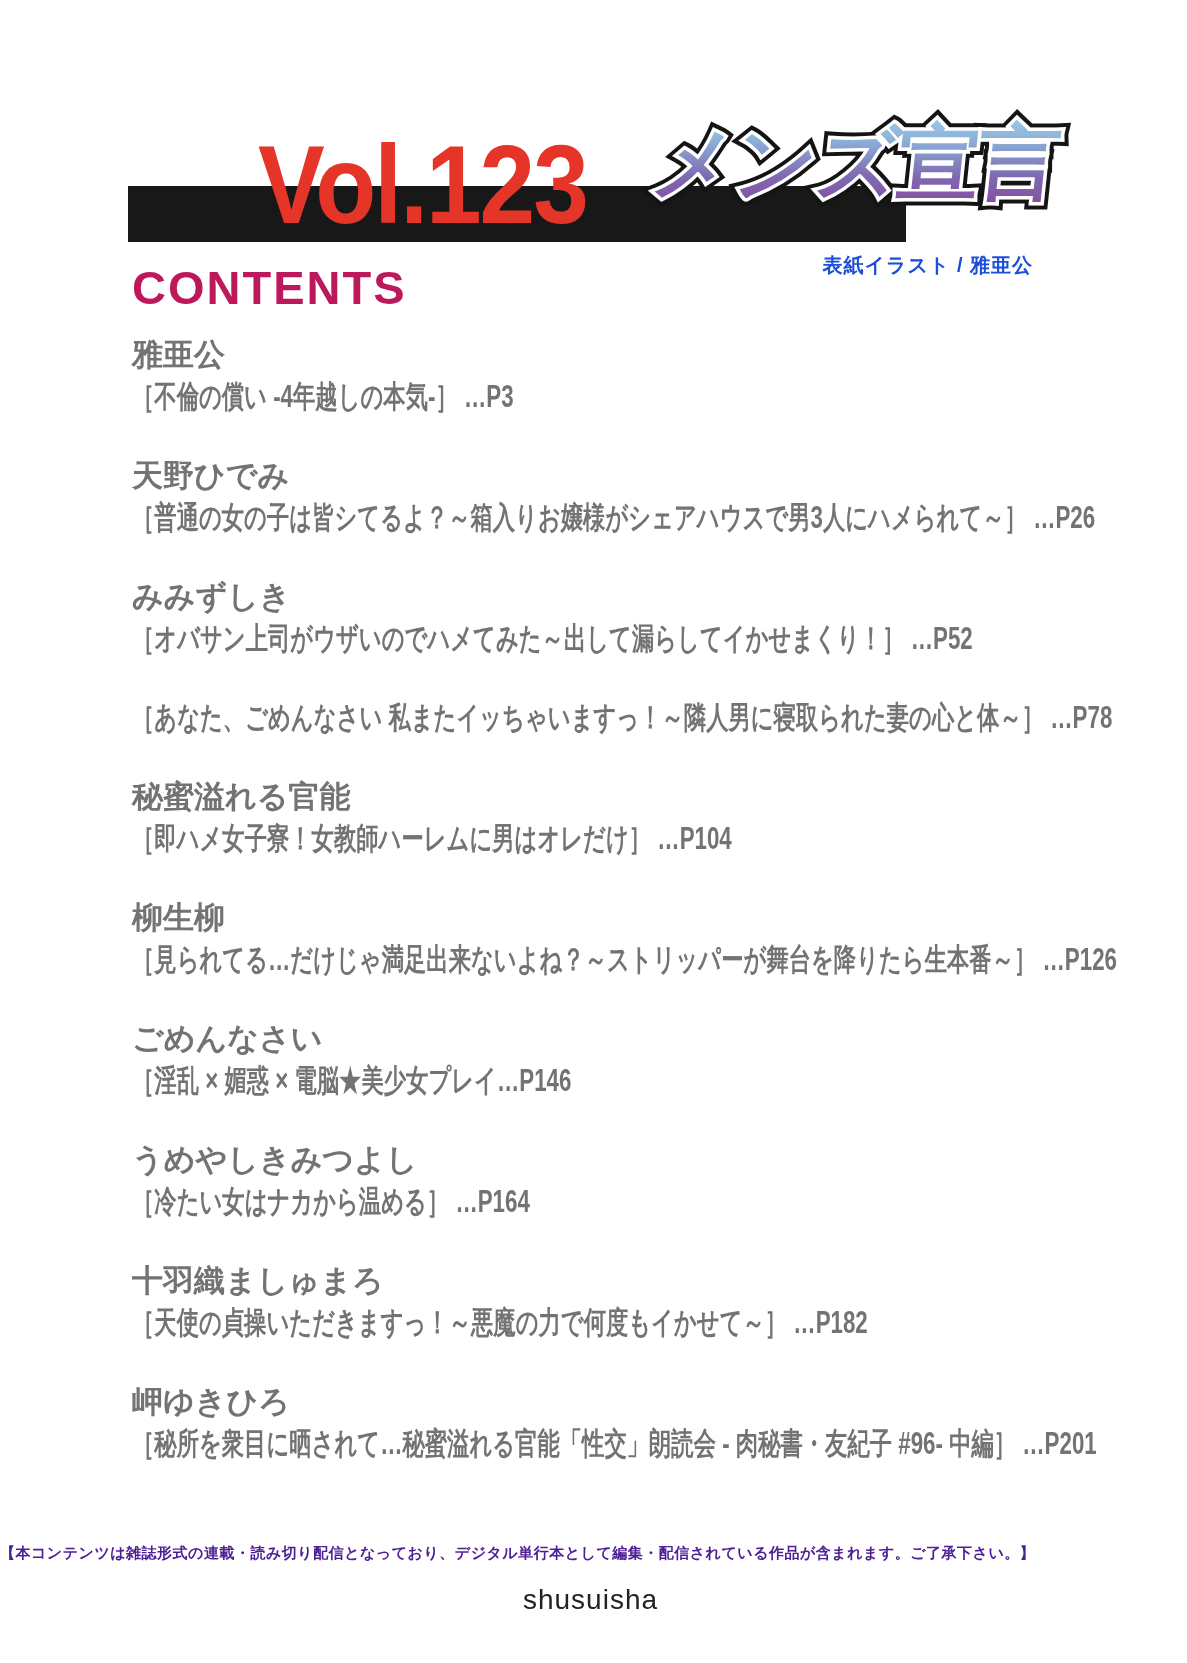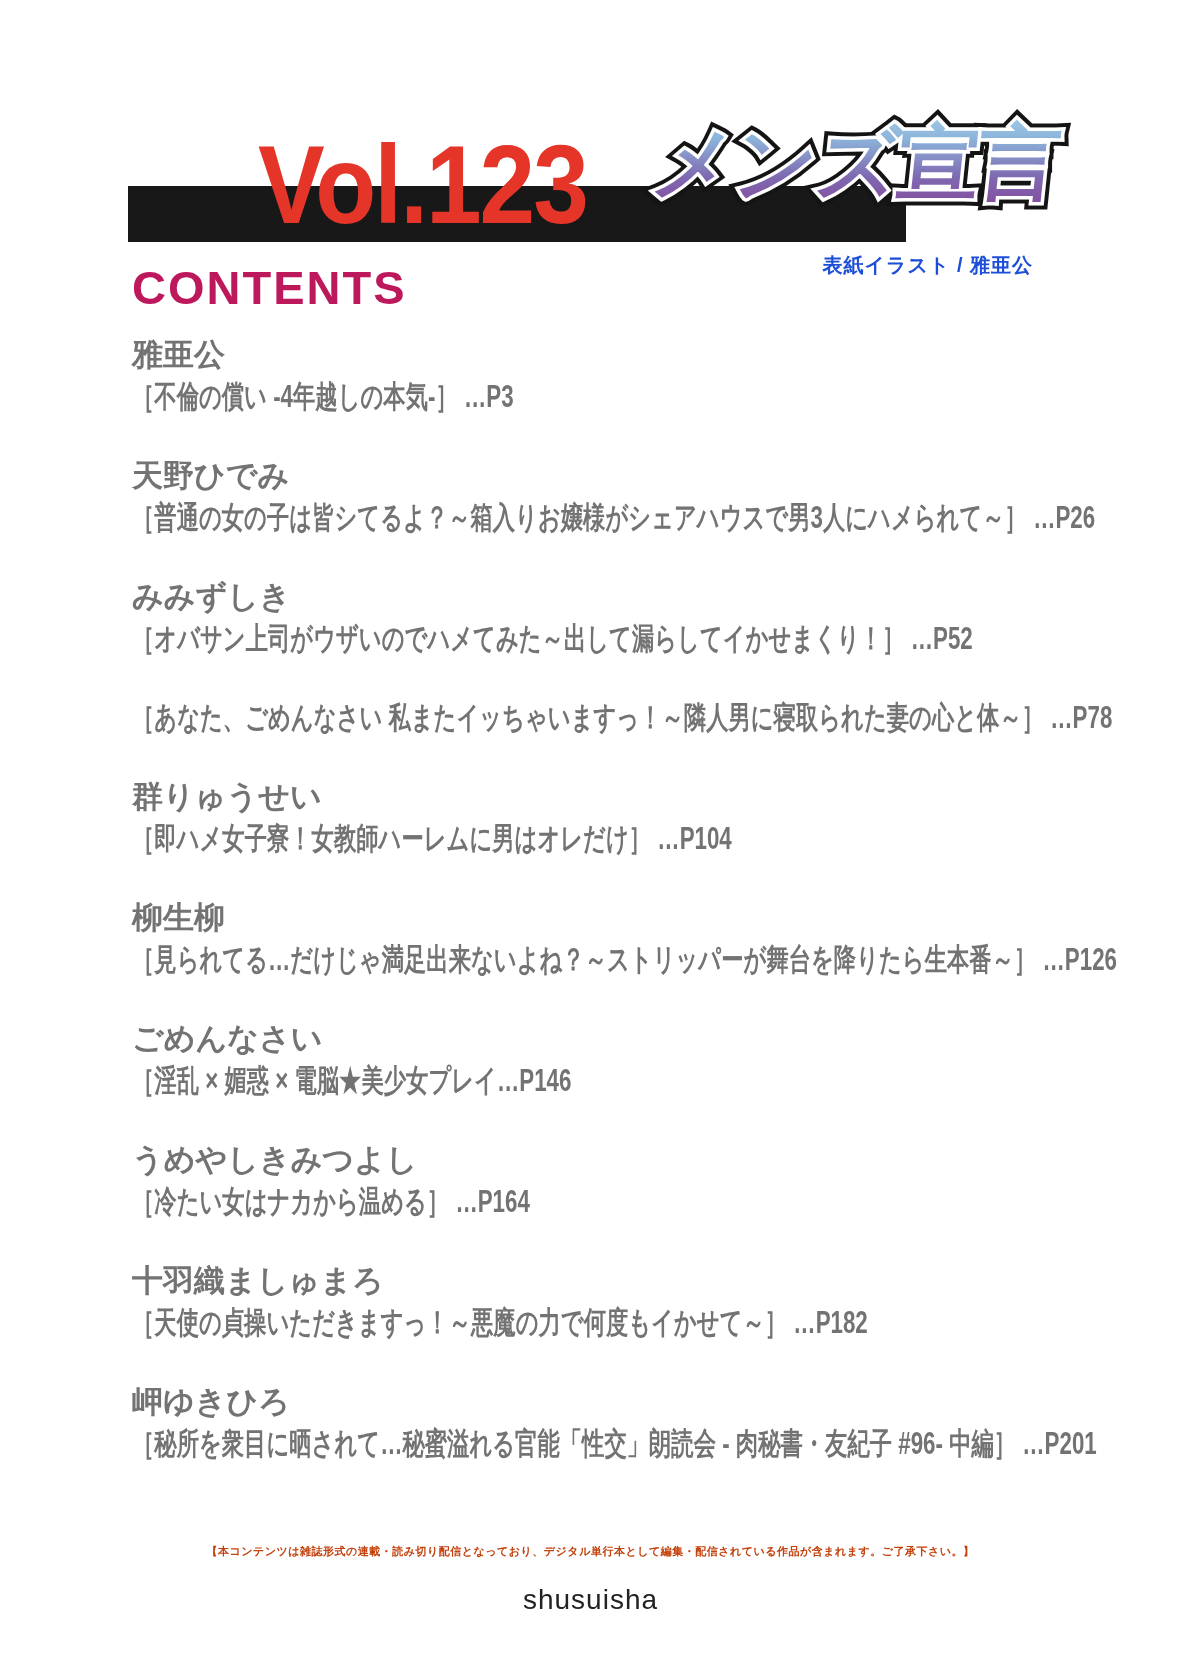--- a/index.html
+++ b/index.html
@@ -114,24 +114,23 @@
     white-space: nowrap;
     transform: scaleX(0.72);
     transform-origin: 0 50%;
   }
 
   
   .footer-notice {
     position: absolute;
     left: 0; top: 1544px;
     width: 100%;
-    text-align: center;
-    font-size: 11px;
+    font-size: 15px;
     font-weight: 600;
-    color: #c2410c;
+    color: #4c1d95;
     letter-spacing: 0.5px;
     white-space: nowrap;
   }
   .publisher {
     position: absolute;
     left: 0; top: 1584px;
     width: 100%;
     text-align: center;
     font-size: 28px;
     font-weight: 400;
@@ -172,21 +171,21 @@
       <div class="entry">
         <div class="entry-author">みみずしき</div>
         <div class="entry-line"><span>［オバサン上司がウザいのでハメてみた～出して漏らしてイかせまくり！］</span><span> …P52</span></div>
       </div>
 
       <div class="entry">
         <div class="entry-line"><span>［あなた、ごめんなさい 私またイッちゃいますっ！～隣人男に寝取られた妻の心と体～］</span><span> …P78</span></div>
       </div>
 
       <div class="entry">
-        <div class="entry-author">群りゅうせい</div>
+        <div class="entry-author">秘蜜溢れる官能</div>
         <div class="entry-line"><span>［即ハメ女子寮！女教師ハーレムに男はオレだけ］</span><span> …P104</span></div>
       </div>
 
       <div class="entry">
         <div class="entry-author">柳生柳</div>
         <div class="entry-line"><span>［見られてる…だけじゃ満足出来ないよね？～ストリッパーが舞台を降りたら生本番～］</span><span> …P126</span></div>
       </div>
 
       <div class="entry">
         <div class="entry-author">ごめんなさい</div>

